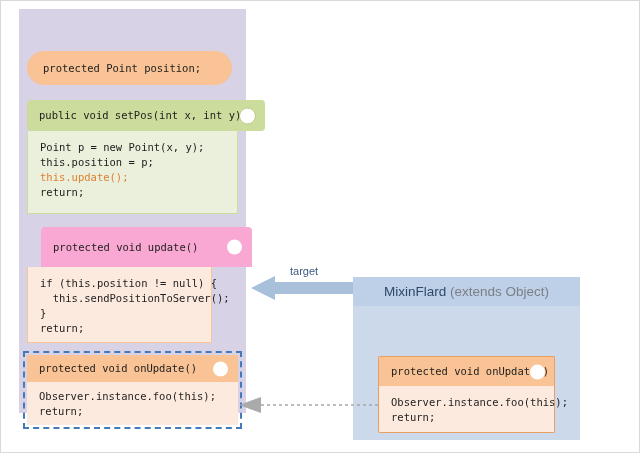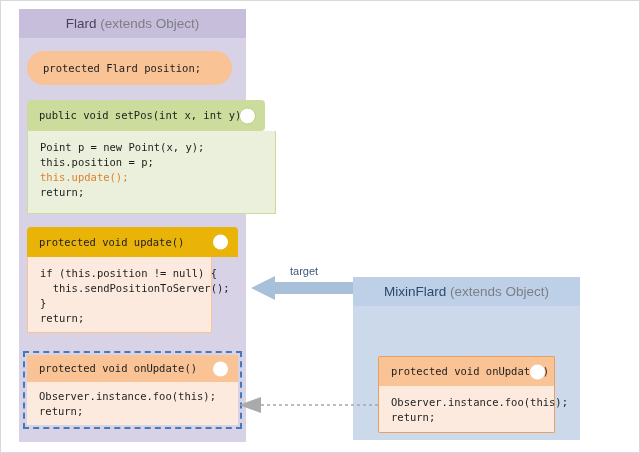--- a/index.html
+++ b/index.html
@@ -101,32 +101,33 @@
     background: #cbdc9c;
     width: 238px;
     height: 31px;
     border-radius: 4px;
   }
   #m-setpos .dot { right: 9px; border: 1px solid #b9cc84; }
   #m-setpos .method-code {
     background: #eaf0dc;
     border: 1px solid #cbdc9c;
     border-top: none;
-    width: 249px;
+    width: 211px;
     height: 83px;
   }
   .kw-call { color: #e08030; }
 
   
   #m-update { left: 26px; top: 226px; width: 211px; }
   #m-update .method-header {
-    background: #eab308;
-    width: 211px;
-    height: 30px;
+    background: #f9a8d4;
+    width: 211px;
+    height: 40px;
     border-radius: 4px 4px 0 0;
+    margin-left: 14px;
   }
   #m-update .dot { right: 10px; }
   #m-update .method-code {
     background: #fdeade;
     border: 1px solid #f9c396;
     border-top: none;
     width: 185px;
     height: 76px;
   }
 
@@ -191,26 +192,25 @@
     white-space: nowrap;
   }
   #label-target { left: 289px; top: 264px; }
 </style>
 </head>
 <body>
 
 <div id="canvas">
 
   <div class="class-panel" id="flard-panel">
-    <div class="class-title"><span class="cls-name">Flard</span> <span class="cls-extends">(extends Object)</span></div>
     <div class="class-body"></div>
   </div>
 
   <div class="field-pill mono" style="left:26px; top:50px; width:205px; height:34px;">
-    <span>protected Flard position;</span>
+    <span>protected Point position;</span>
   </div>
 
   <div class="method" id="m-setpos">
     <div class="method-header mono">
       <span>public void setPos(int x, int y)</span>
       <span class="dot"></span>
     </div>
     <div class="method-code mono"><span>Point p = new Point(x, y);</span>
 <span>this.position = p;</span>
 <span class="kw-call">this.update();</span>

